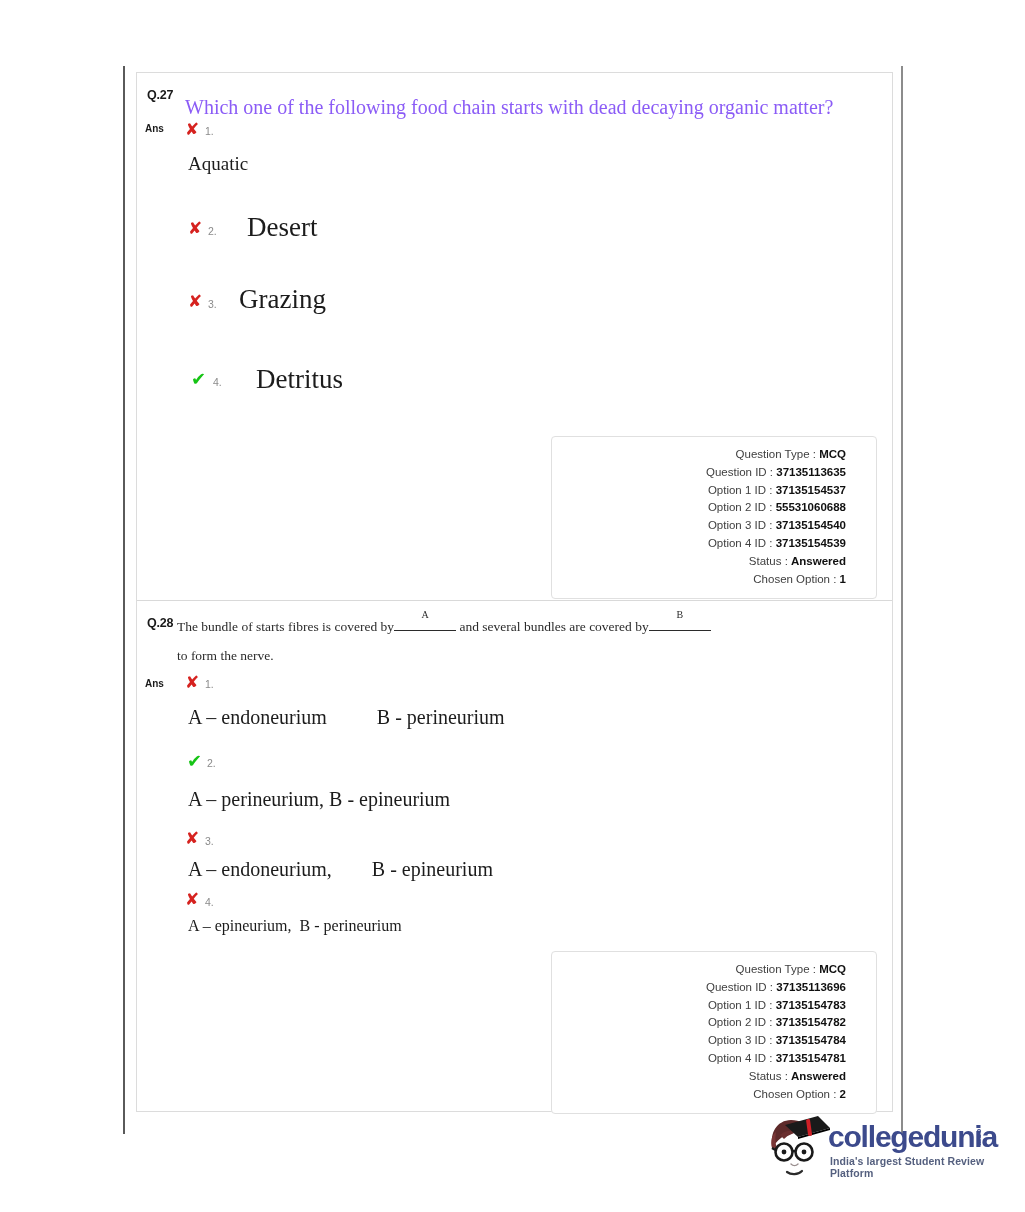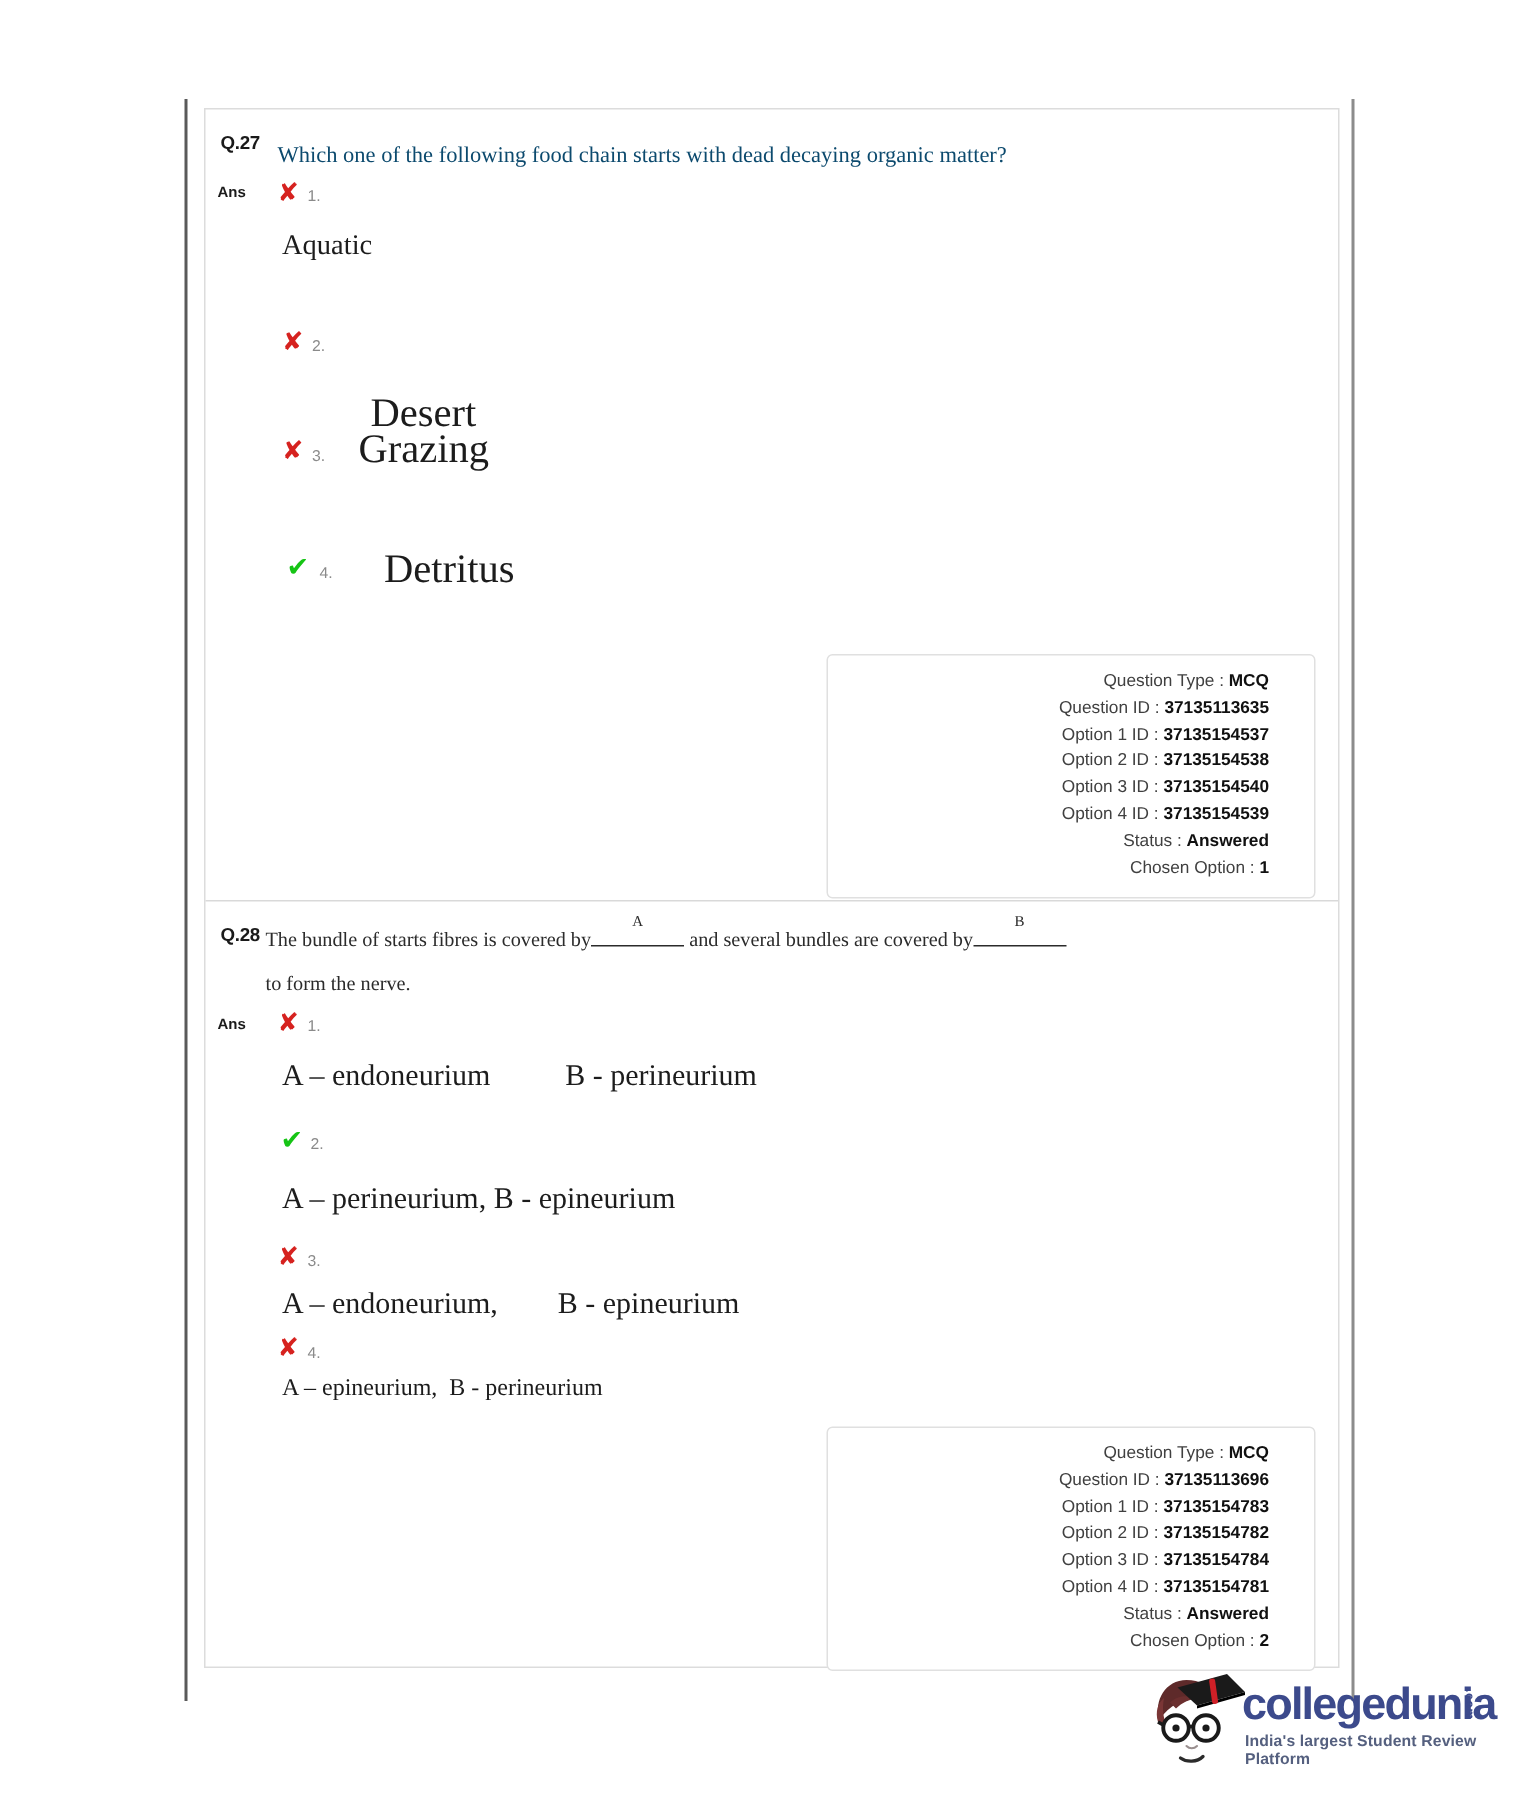--- a/index.html
+++ b/index.html
@@ -64,22 +64,22 @@
   .ans-label {
     position: absolute;
     font-family: "Liberation Sans", sans-serif;
     font-weight: bold;
     font-size: 10px;
     color: #1a1a1a;
   }
   .qtext {
     position: absolute;
     font-family: "Liberation Serif", serif;
-    font-size: 15px;
-    color: #0c4a6e;
+    font-size: 20px;
+    color: #8b5cf6;
     white-space: nowrap;
   }
   .qtext-2 {
     position: absolute;
     font-family: "Liberation Serif", serif;
     font-size: 13.5px;
     color: #2b2b2b;
     white-space: nowrap;
   }
   .blank {
@@ -208,21 +208,21 @@
     <div class="qtext" style="left:48px; top:23px;">Which one of the following food chain starts with dead decaying organic matter?</div>
 
     <div class="ans-label" style="left:8px; top:50px;">Ans</div>
 
     <div class="mark wrong" style="left:48px; top:48px;">✘</div>
     <div class="opt-num" style="left:68px; top:52px;">1.</div>
     <div class="opt-text" style="left:51px; top:80px; font-size:19px;">Aquatic</div>
 
     <div class="mark wrong" style="left:51px; top:147px;">✘</div>
     <div class="opt-num" style="left:71px; top:152px;">2.</div>
-    <div class="opt-text" style="left:110px; top:139px; font-size:27px;margin-top:48px;">Desert</div>
+    <div class="opt-text" style="left:110px; top:139px; font-size:27px;">Desert</div>
 
     <div class="mark wrong" style="left:51px; top:220px;">✘</div>
     <div class="opt-num" style="left:71px; top:225px;">3.</div>
     <div class="opt-text" style="left:102px; top:211px; font-size:27px;text-align:right;">Grazing</div>
 
     <div class="mark right" style="left:54px; top:297px;">✔</div>
     <div class="opt-num" style="left:76px; top:303px;">4.</div>
     <div class="opt-text" style="left:119px; top:291px; font-size:27px;">Detritus</div>
 
     <div class="meta-box" style="left:414px; top:363px;">
@@ -233,21 +233,21 @@
       <div class="meta-row">
         <span>Question ID :</span>
         <span class="mv">37135113635</span>
       </div>
       <div class="meta-row">
         <span>Option 1 ID :</span>
         <span class="mv">37135154537</span>
       </div>
       <div class="meta-row">
         <span>Option 2 ID :</span>
-        <span class="mv">37135154538</span>
+        <span class="mv">55531060688</span>
       </div>
       <div class="meta-row">
         <span>Option 3 ID :</span>
         <span class="mv">37135154540</span>
       </div>
       <div class="meta-row">
         <span>Option 4 ID :</span>
         <span class="mv">37135154539</span>
       </div>
       <div class="meta-row">

